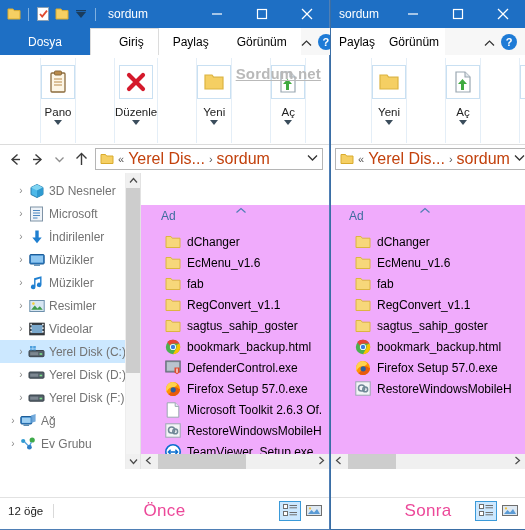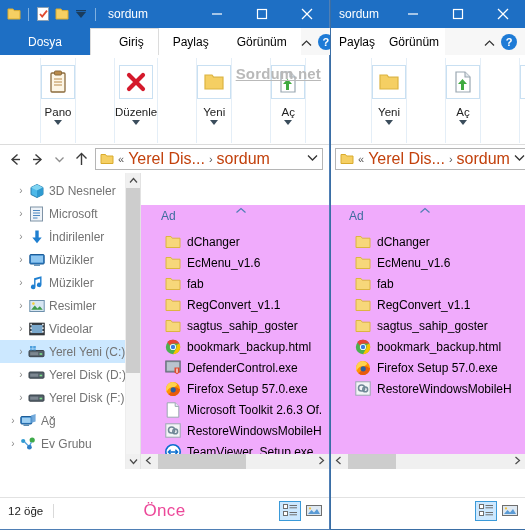--- a/index.html
+++ b/index.html
@@ -357,21 +357,21 @@
                 <rect x="2.2" y="7.2" width="8" height="3" fill="#7d8791"></rect>
                 <rect x="11.6" y="8.2" width="2.6" height="1.6" fill="#7ce08a"></rect>
                 <g fill="#4d9fdd">
                   <rect x="2" y="1" width="2.6" height="2.6"></rect>
                   <rect x="5.2" y="1" width="2.6" height="2.6"></rect>
                   <rect x="2" y="4.2" width="2.6" height="1.2"></rect>
                   <rect x="5.2" y="4.2" width="2.6" height="1.2"></rect>
                 </g>
               </svg>
             </span>
-            <span class="tlabel">Yerel Yeni (C:)</span>
+            <span class="tlabel">Yerel Disk (C:)</span>
           </div>
           <div class="trow indent1">
             <span class="texp">›</span>
             <span class="tico">
               <svg width="17" height="12" viewBox="0 0 17 12">
                 <rect x="1" y="3" width="15" height="6.2" rx="1" fill="#55606a" stroke="#39424a"></rect>
                 <rect x="2.2" y="4.7" width="8" height="3" fill="#7d8791"></rect>
                 <rect x="11.6" y="5.7" width="2.6" height="1.6" fill="#7ce08a"></rect>
               </svg>
             </span>
@@ -787,20 +787,21 @@
         <div class="hs-r">
           <svg width="7" height="9" viewBox="0 0 7 9">
               <path d="M1.5 1L5.5 4.5 1.5 8" stroke="#4a4a4a" fill="none" stroke-width="1.2"></path>
             </svg>
         </div>
       </div>
     </div>
   </div>
 
   <div class="statusbar">
+    <span class="caption">Sonra</span>
     <span class="vbtns">
       <span class="vbtn on">
         <svg width="15" height="13" viewBox="0 0 15 13">
             <rect x="0.5" y="0.5" width="4" height="4" fill="#fff" stroke="#6e6e6e"></rect>
             <rect x="0.5" y="7.5" width="4" height="4" fill="#fff" stroke="#6e6e6e"></rect>
             <line x1="6.5" y1="1.5" x2="14" y2="1.5" stroke="#6e6e6e"></line>
             <line x1="6.5" y1="3.8" x2="14" y2="3.8" stroke="#6e6e6e"></line>
             <line x1="6.5" y1="8.5" x2="14" y2="8.5" stroke="#6e6e6e"></line>
             <line x1="6.5" y1="10.8" x2="14" y2="10.8" stroke="#6e6e6e"></line>
           </svg>

